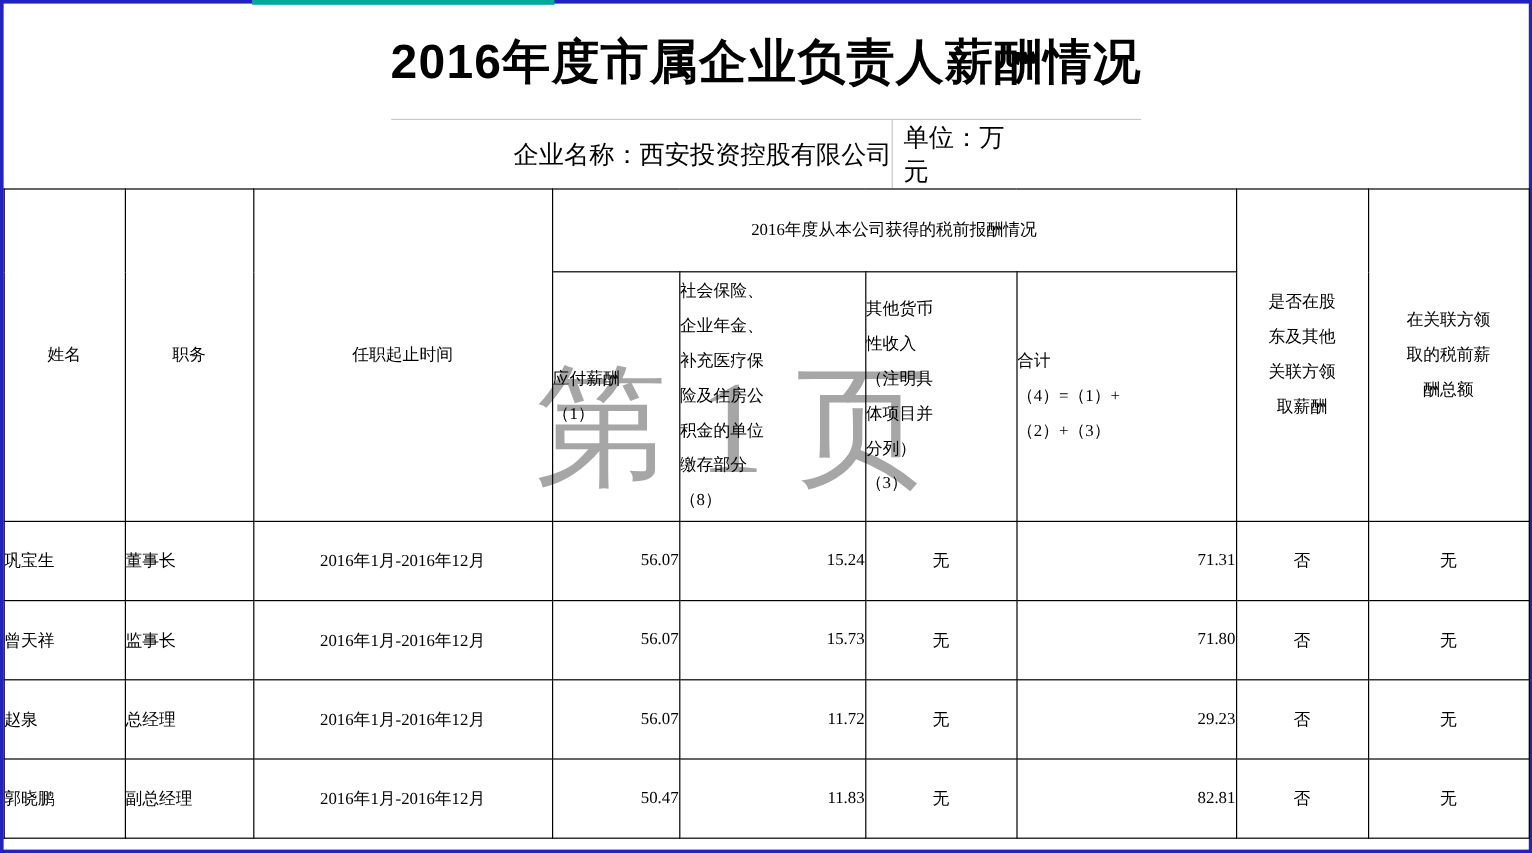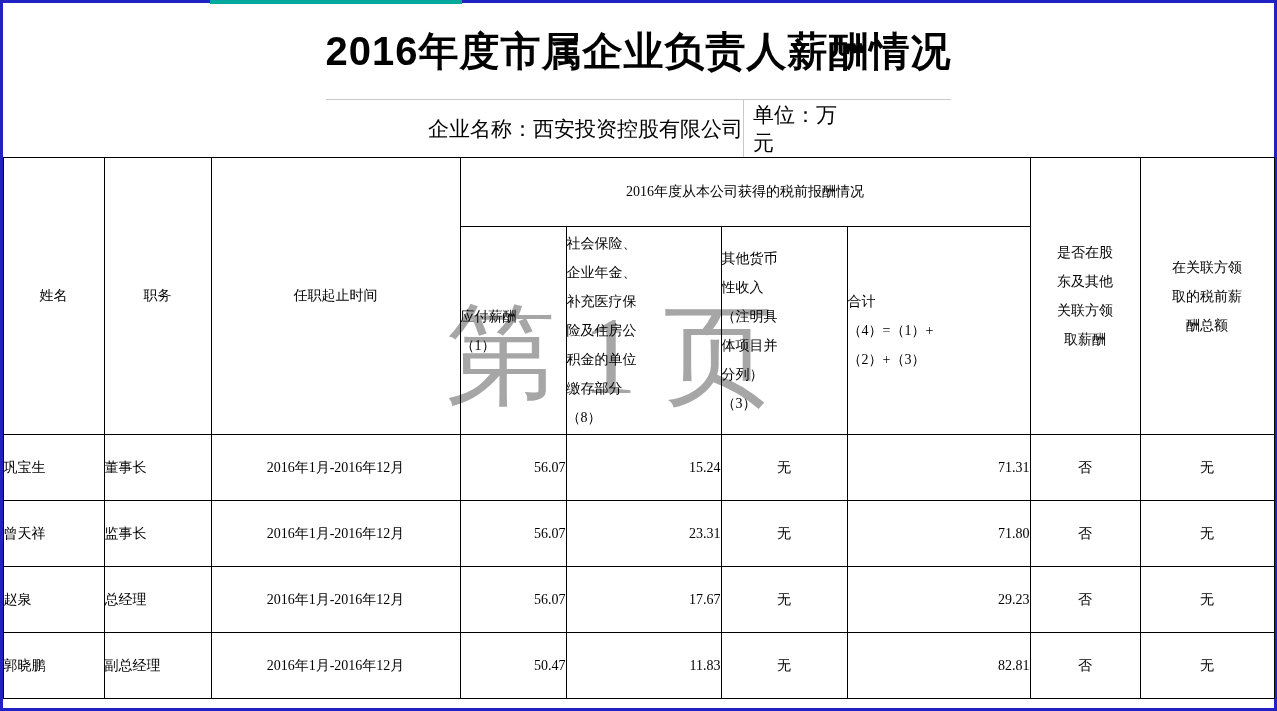--- a/index.html
+++ b/index.html
@@ -140,32 +140,32 @@
           <td class="ac">无</td>
           <td class="ar">71.31</td>
           <td class="ac">否</td>
           <td class="ac">无</td>
         </tr>
         <tr class="data">
           <td class="al">曾天祥</td>
           <td class="al">监事长</td>
           <td class="ac">2016年1月-2016年12月</td>
           <td class="ar">56.07</td>
-          <td class="ar">23.31</td>
+          <td class="ar">15.73</td>
           <td class="ac">无</td>
           <td class="ar">71.80</td>
           <td class="ac">否</td>
           <td class="ac">无</td>
         </tr>
         <tr class="data">
           <td class="al">赵泉</td>
           <td class="al">总经理</td>
           <td class="ac">2016年1月-2016年12月</td>
           <td class="ar">56.07</td>
-          <td class="ar">17.67</td>
+          <td class="ar">11.72</td>
           <td class="ac">无</td>
           <td class="ar">29.23</td>
           <td class="ac">否</td>
           <td class="ac">无</td>
         </tr>
         <tr class="data">
           <td class="al">郭晓鹏</td>
           <td class="al">副总经理</td>
           <td class="ac">2016年1月-2016年12月</td>
           <td class="ar">50.47</td>

